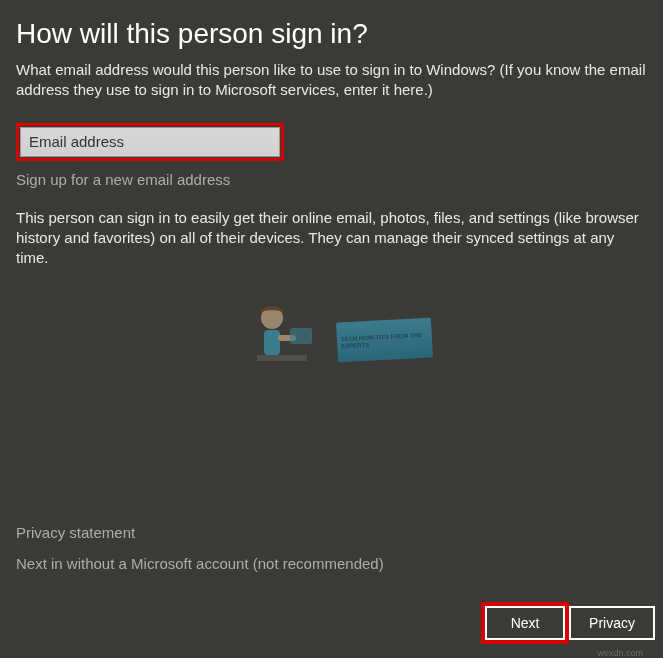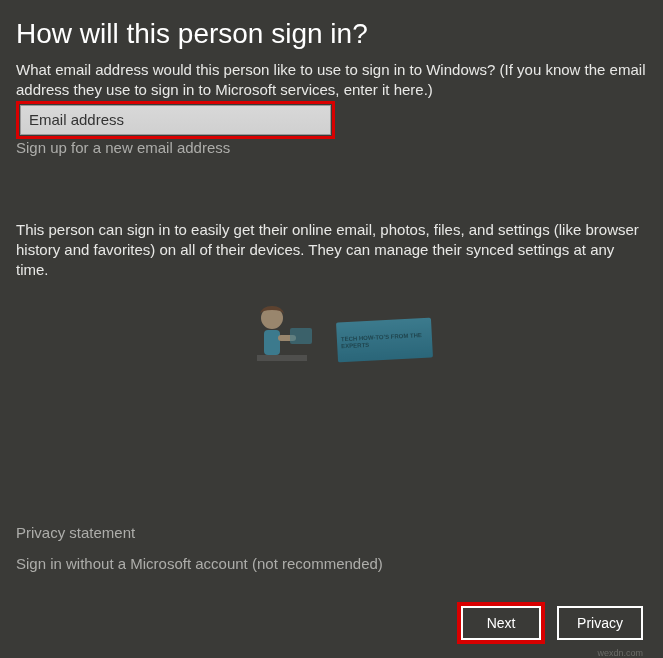--- a/index.html
+++ b/index.html
@@ -26,26 +26,28 @@
     .title {
       font-size: 28px;
       font-weight: 300;
       margin-bottom: 10px;
       color: #ffffff;
     }
     .description {
       font-size: 15px;
       line-height: 1.35;
       color: #e8e8e6;
+      margin-bottom: 22px;
     }
     .input-highlight {
       border: 3px solid #d80000;
       display: inline-block;
-      width: 319px;
+      width: 268px;
       padding: 1px;
+      margin-bottom: 10px;
     }
     .email-input {
       width: 100%;
       height: 30px;
       border: 1px solid #999;
       background: linear-gradient(#d8d8d8, #d0d0d0);
       padding: 4px 8px;
       font-size: 15px;
       color: #333;
       outline: none;
@@ -58,21 +60,20 @@
       color: #adadaa;
       cursor: pointer;
       margin-bottom: 20px;
       display: block;
     }
     .body-text {
       font-size: 15px;
       line-height: 1.35;
       color: #e8e8e6;
       margin-bottom: 20px;
-      margin-top: 44px;
     }
     .watermark {
       position: absolute;
       top: 290px;
       left: 50%;
       transform: translateX(-50%);
       width: 180px;
       height: 90px;
       opacity: 0.55;
       pointer-events: none;
@@ -96,41 +97,40 @@
       font-size: 6px;
       color: #0a4f63;
       padding: 14px 4px 0 4px;
       line-height: 1.1;
       font-weight: bold;
     }
     .bottom-area {
       position: absolute;
       bottom: 14px;
       left: 16px;
-      right: 20px;
+      right: 8px;
       margin-top: 30px;
     }
     .privacy-link {
       font-size: 15px;
       color: #adadaa;
       cursor: pointer;
       margin-bottom: 14px;
       display: block;
     }
     .no-ms-link {
       font-size: 15px;
       color: #adadaa;
       cursor: pointer;
       margin-bottom: 30px;
       display: block;
     }
     .button-row {
       display: flex;
       justify-content: flex-end;
-      gap: 12px;
       align-items: center;
     }
     .btn {
       min-width: 80px;
       padding: 7px 18px;
       background: #3a3a37;
       border: 2px solid #ffffff;
       color: #ffffff;
       font-size: 14px;
       cursor: pointer;
@@ -174,21 +174,21 @@
       <rect x="48" y="28" width="22" height="16" rx="2" fill="#3eb0d4" opacity="0.6"></rect>
       <rect x="15" y="55" width="50" height="6" fill="#888" opacity="0.5"></rect>
     </svg>
     <div class="badge">
       <div class="badge-text">TECH HOW-TO'S FROM THE EXPERTS</div>
     </div>
   </div>
 
   <div class="bottom-area">
     <a class="privacy-link">Privacy statement</a>
-    <a class="no-ms-link">Sign in without a Microsoft account (not recommended)</a>
+    <a class="no-ms-link">Next in without a Microsoft account (not recommended)</a>
 
     <div class="button-row">
       <span class="btn-highlight">
         <button class="btn">Next</button>
       </span>
       <button class="btn">Privacy</button>
     </div>
   </div>
 </div>
 

